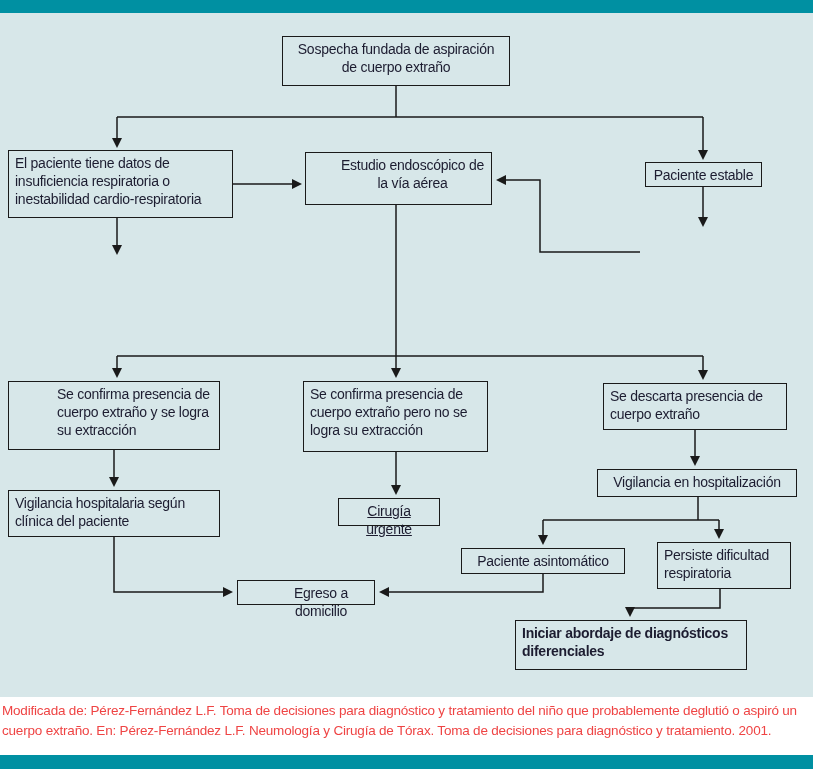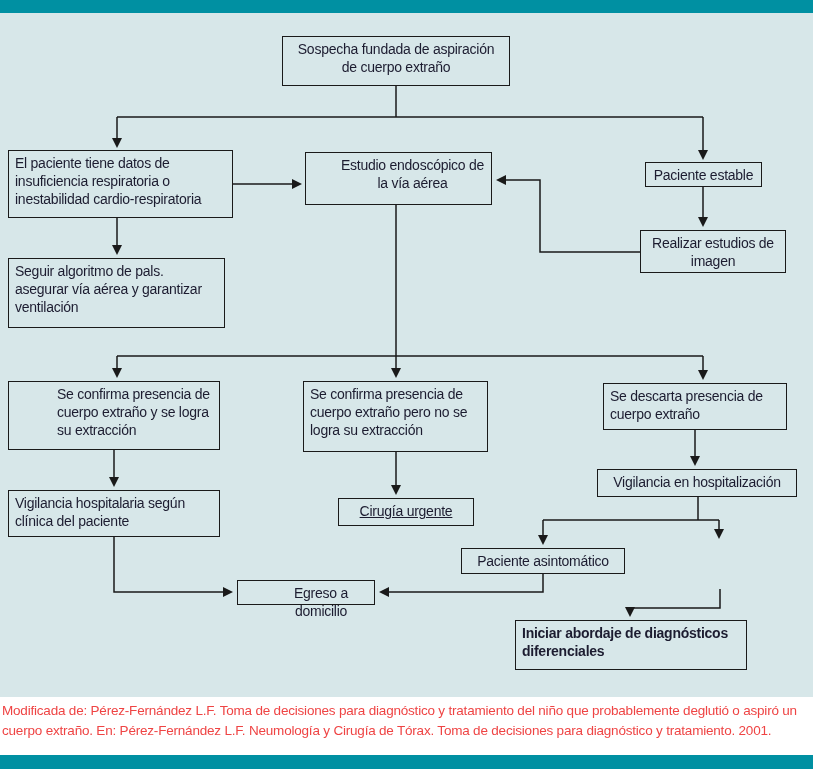--- a/index.html
+++ b/index.html
@@ -82,56 +82,53 @@
   </div>
 
   <div class="node center" style="left:305px;top:152px;width:187px;height:53px;padding-left:34px;">
     <span>Estudio endoscópico de la vía aérea</span>
   </div>
 
   <div class="node center" style="left:645px;top:162px;width:117px;height:25px;">
     <span>Paciente estable</span>
   </div>
 
-  <div class="node center" style="left:640px;top:230px;width:146px;height:43px;">
-    <span>Realizar estudios de imagen</span>
-  </div>
 
-  <div class="node" style="left:8px;top:258px;width:217px;height:70px;">
-    <span>Seguir algoritmo de pals. asegurar vía aérea y garantizar ventilación</span>
-  </div>
 
   <div class="node" style="left:8px;top:381px;width:212px;height:69px;padding-left:48px;">
     <span>Se confirma presencia de cuerpo extraño y se logra su extracción</span>
   </div>
 
   <div class="node" style="left:303px;top:381px;width:185px;height:71px;">
     <span>Se confirma presencia de cuerpo extraño pero no se logra su extracción</span>
   </div>
 
   <div class="node" style="left:603px;top:383px;width:184px;height:47px;">
     <span>Se descarta presencia de cuerpo extraño</span>
   </div>
 
   <div class="node" style="left:8px;top:490px;width:212px;height:47px;">
     <span>Vigilancia hospitalaria según clínica del paciente</span>
   </div>
 
-  <div class="node center" style="left:338px;top:498px;width:136px;height:28px;text-decoration:underline;">
+  <div class="node center" style="left:338px;top:498px;width:102px;height:28px;text-decoration:underline;">
     <span>Cirugía urgente</span>
   </div>
 
   <div class="node center" style="left:597px;top:469px;width:200px;height:28px;">
     <span>Vigilancia en hospitalización</span>
   </div>
 
   <div class="node center" style="left:461px;top:548px;width:164px;height:26px;">
     <span>Paciente asintomático</span>
   </div>
 
+  <div class="node" style="left:657px;top:542px;width:134px;height:47px;">
+    <span>Persiste dificultad respiratoria</span>
+  </div>
 
   <div class="node center" style="left:237px;top:580px;width:138px;height:25px;padding-left:36px;">
     <span>Egreso a domicilio</span>
   </div>
 
   <div class="node" style="left:515px;top:620px;width:232px;height:50px;font-weight:bold;">
     <span>Iniciar abordaje de diagnósticos diferenciales</span>
   </div>
 
   <div id="caption">Modificada de: Pérez-Fernández L.F. Toma de decisiones para diagnóstico y tratamiento del niño que probablemente deglutió o aspiró un cuerpo extraño. En: Pérez-Fernández L.F. Neumología y Cirugía de Tórax. Toma de decisiones para diagnóstico y tratamiento. 2001.</div>

